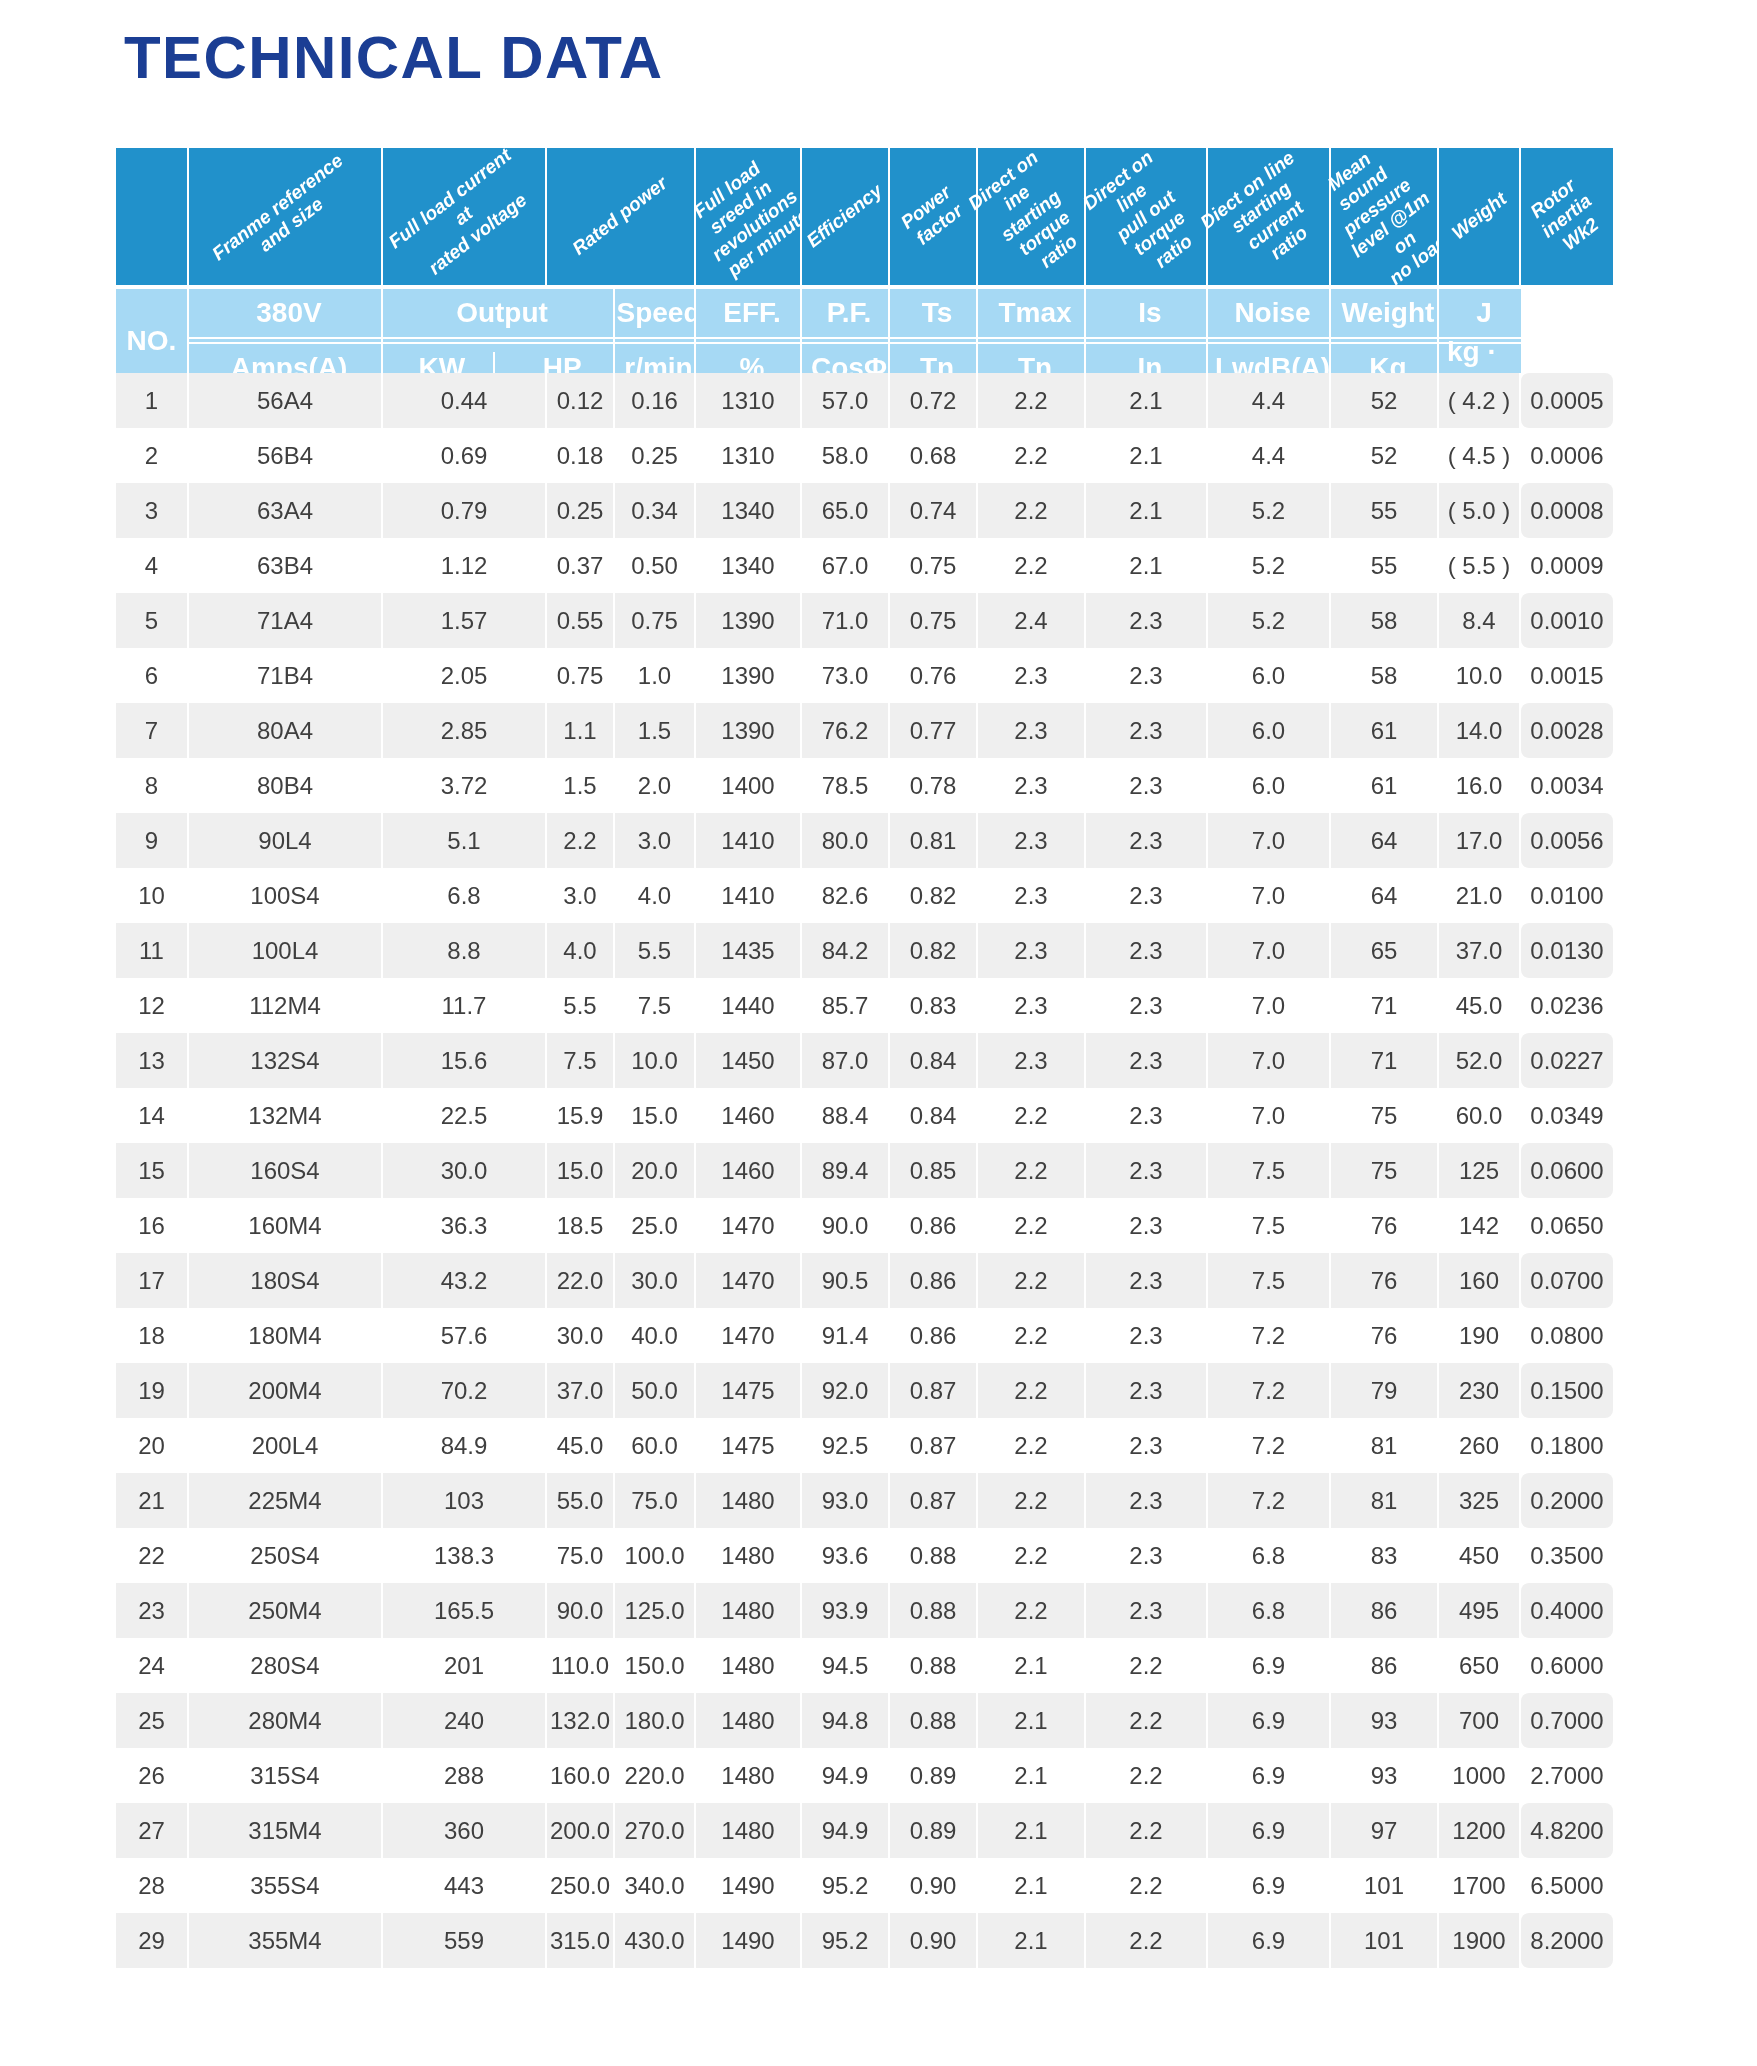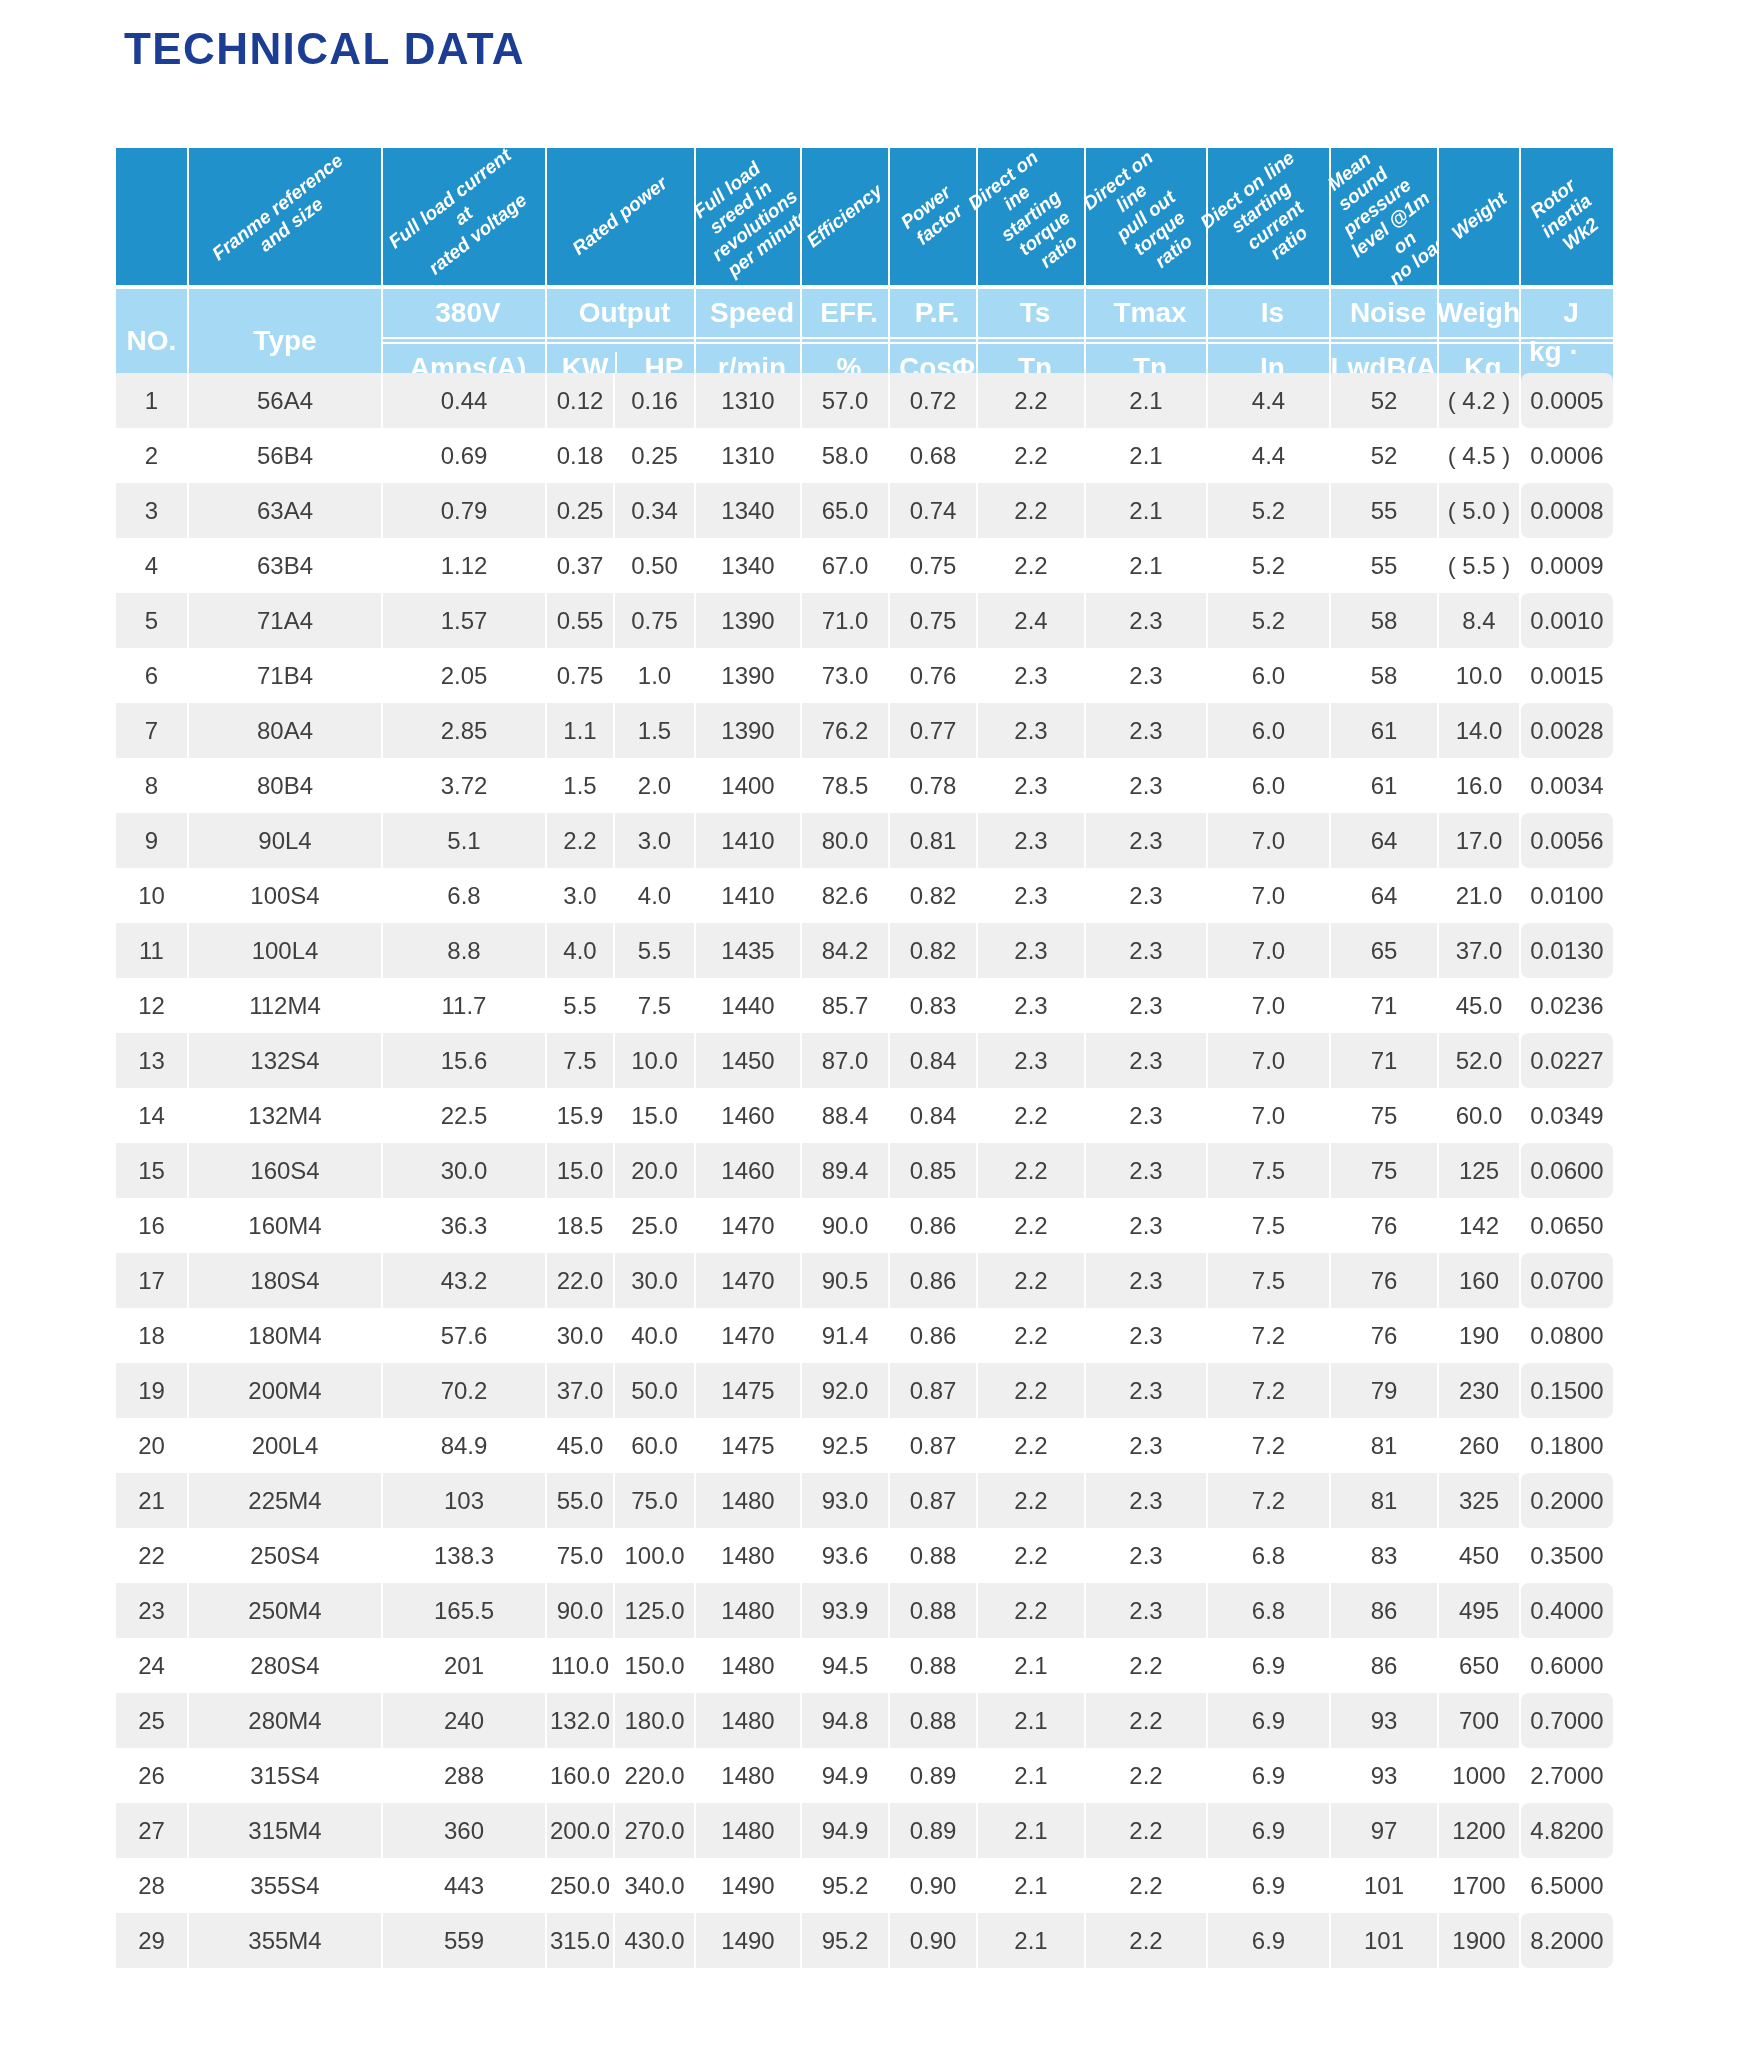--- a/index.html
+++ b/index.html
@@ -7,21 +7,21 @@
   body {
     width:1757px; height:2066px;
     font-family:"Liberation Sans", sans-serif;
     position:relative;
     color:#3f3f3f;
   }
   .page { position:absolute; inset:0; }
 
   .title {
     position:absolute; left:124px; top:25px;
-    font-size:44px; font-weight:bold; line-height:1.1;
+    font-size:60px; font-weight:bold; line-height:1.1;
     color:var(--title-navy,#1b3e94); letter-spacing:1.4px;
     white-space:pre;
   }
   .subtitle {
     position:absolute; left:127px; top:98px;
     font-size:39px; font-weight:bold; line-height:1.1;
     color:var(--subtitle-blue,#2b9ad3); letter-spacing:0.7px;
     white-space:pre;
   }
 
@@ -140,23 +140,20 @@
           <div class="diag-label">Weight</div>
         </div>
         <div class="diag-cell">
           <div class="diag-label">Rotor inertia Wk2</div>
         </div>
       </div>
       <div class="cols band-subheader">
         <div class="sub-cell simple">
           <div>NO.</div>
         </div>
-        <div class="sub-cell simple">
-          <div>Type</div>
-        </div>
         <div class="sub-cell">
           <div class="sub-top">380V</div>
           <div class="sub-divider"></div>
           <div class="sub-bottom">Amps(A)</div>
         </div>
         <div class="sub-cell" style="grid-column: span 2;">
           <div class="sub-top">Output</div>
           <div class="sub-divider"></div>
           <div class="sub-bottom sub-split">
             <div>KW</div>

